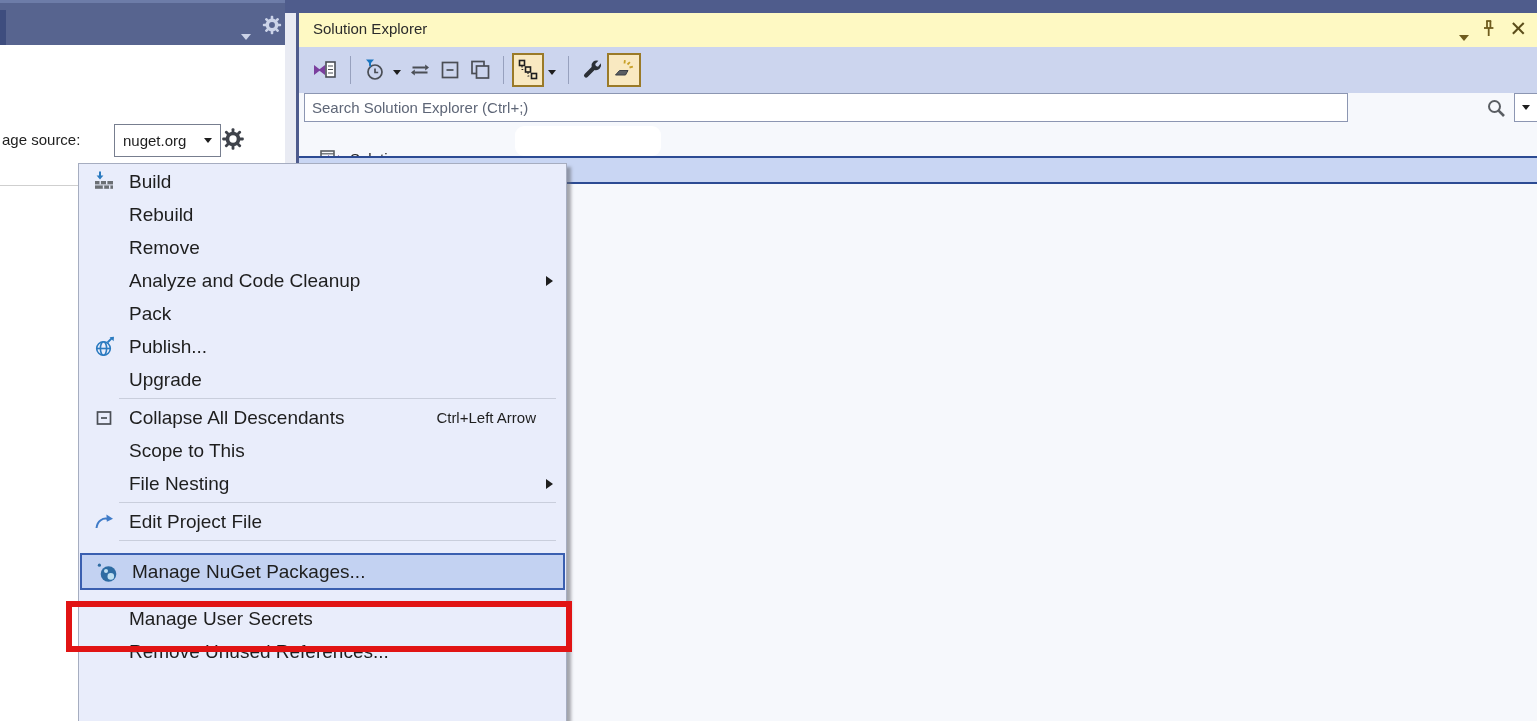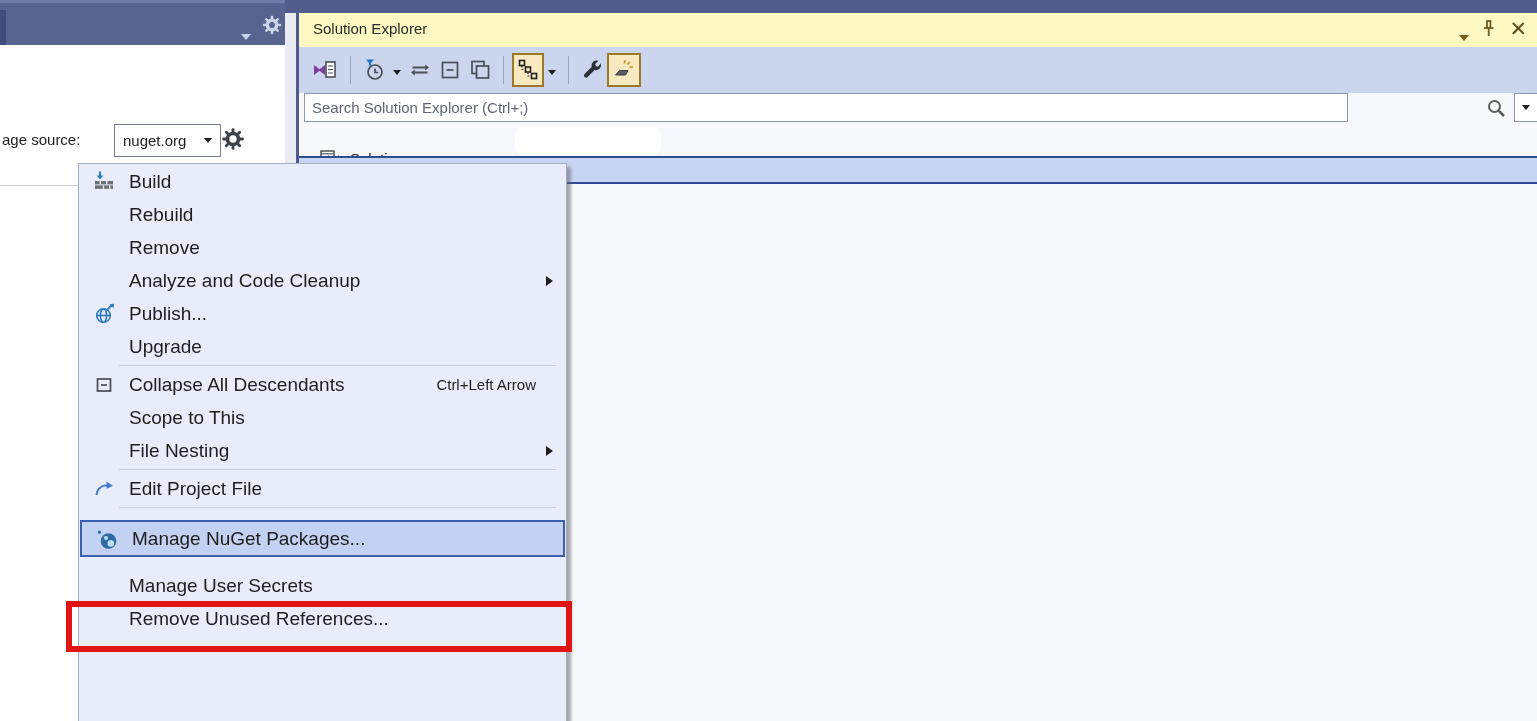--- a/index.html
+++ b/index.html
@@ -275,20 +275,24 @@
       <span class="mi-ico"></span>
       <span class="mi-lbl">Remove</span>
     </div>
 
     <div class="mi">
       <span class="mi-ico"></span>
       <span class="mi-lbl">Analyze and Code Cleanup</span>
       <span class="mi-sub"></span>
     </div>
 
+    <div class="mi">
+      <span class="mi-ico"></span>
+      <span class="mi-lbl">Pack</span>
+    </div>
 
     <div class="mi">
       <span class="mi-ico">
         <svg width="22" height="22" viewBox="0 0 22 22">
           <g fill="none" stroke="#2B7BC0" stroke-width="1.6">
             <circle cx="10.5" cy="12.5" r="6.8"></circle>
             <path d="M3.7 12.5 h13.6"></path>
             <ellipse cx="10.5" cy="12.5" rx="3.1" ry="6.8"></ellipse>
           </g>
           <path d="M14.5 6.5 L19 2" stroke="#2B7BC0" stroke-width="1.8" fill="none"></path>

